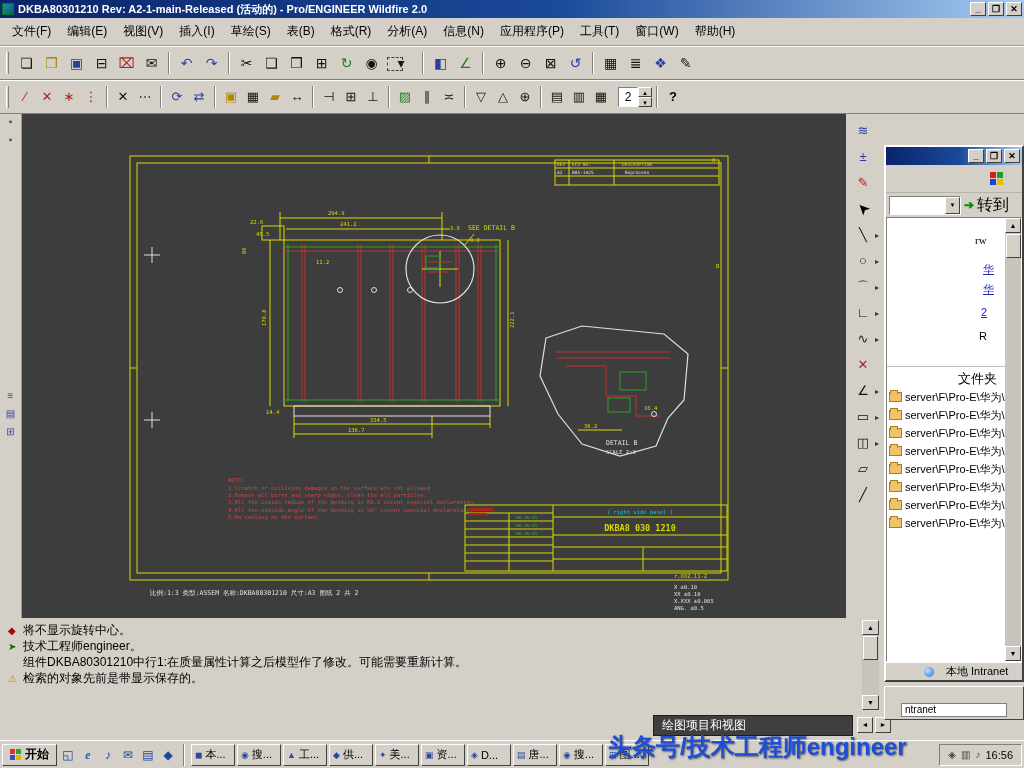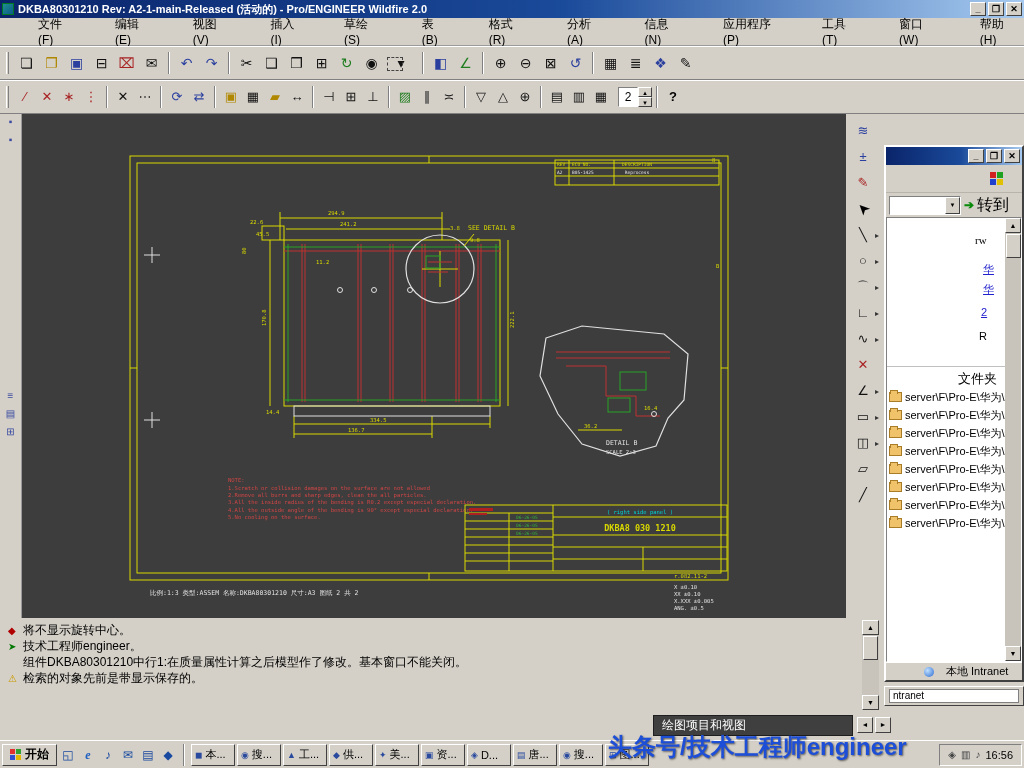--- a/index.html
+++ b/index.html
@@ -13,21 +13,21 @@
               display:flex; align-items:center; padding:0 2px; font-size:11px; font-weight:bold; }
   .titlebar .ttl { flex:1; white-space:nowrap; overflow:hidden; margin-left:4px; }
   .wbtn { width:16px; height:14px; background:#d4d0c8; border:1px solid; border-color:#fff #404040 #404040 #fff;
           color:#000; font-size:9px; line-height:12px; text-align:center; font-weight:bold; margin-left:2px; flex:none; }
   .appico { width:12px; height:12px; background:linear-gradient(135deg,#1f8f8f,#0a5a8a); border:1px solid #072; flex:none; }
 
   
   #titlebar { left:0; top:0; width:1024px; height:18px; }
   #menubar { left:0; top:18px; width:1024px; height:28px; background:#d4d0c8; display:flex; align-items:center;
              padding-left:4px; font-size:12px; border-bottom:1px solid #9b9b9b; }
-  .mitem { padding:3px 8px;margin-left:26px; }
+  .mitem { padding:3px 8px; }
   .toolrow { left:0; width:1024px; height:34px; background:#d4d0c8; display:flex; align-items:center;
              border-top:1px solid #fff; border-bottom:1px solid #808080; padding-left:4px; }
   #tb1 { top:46px; } #tb2 { top:80px; }
   .grip { width:3px; height:22px; border-left:1px solid #fff; border-right:1px solid #808080; margin:0 5px 0 2px; flex:none; }
   .sep  { width:2px; height:22px; border-left:1px solid #808080; border-right:1px solid #fff; margin:0 4px; flex:none; }
   .tb { width:25px; height:25px; line-height:25px; text-align:center; font-size:14px; color:#222; flex:none; }
   .tb.sm { width:22px; height:22px; line-height:22px; font-size:13px; }
   .c-red{color:#a82424;} .c-blue{color:#2a3f9e;} .c-green{color:#1f7d1f;} .c-yel{color:#b08800;} .c-dk{color:#111;}
   .filterbox { position:relative; width:34px; }
   .filterbox::before { content:""; position:absolute; left:3px; top:6px; width:14px; height:12px; border:1px dashed #444; }
@@ -91,21 +91,21 @@
   .blist { position:absolute; left:2px; top:170px; right:16px; }
   .filerow { height:18px; display:flex; align-items:center; gap:3px; white-space:nowrap; overflow:hidden; font-size:11px; }
   .foldico { width:13px; height:10px; background:#f0c36a; border:1px solid #a97c28; position:relative; flex:none; }
   .foldico::before { content:""; position:absolute; left:0; top:-3px; width:6px; height:3px; background:#f0c36a; border:1px solid #a97c28; border-bottom:none; }
   .bscroll { position:absolute; right:0; top:0; bottom:0; width:16px; background:#c8c4bc; }
   .bscroll .sbtn { width:16px; }
   .bstatus { height:18px; flex:none; display:flex; align-items:center; gap:12px; padding-left:38px;
              border-top:1px solid #fff; font-size:11px; }
   .globe { width:10px; height:10px; border-radius:50%; background:radial-gradient(circle at 35% 35%, #bfe0ff, #2a6ad0); flex:none; }
   #peek { left:884px; top:686px; width:140px; height:20px; background:#d4d0c8; z-index:5;
-          border:1px solid; border-color:#fff #404040 #404040 #fff; display:flex; align-items:center; padding:4px; }
+          border:1px solid; border-color:#fff #404040 #404040 #fff; display:flex; padding:16px; }
   #peek .fld { flex:1; height:14px; background:#fff; border:1px solid #808080; font-size:10px; line-height:12px; padding-left:3px; }
 
   
   #taskbar { left:0; top:740px; width:1024px; height:28px; background:#d4d0c8; border-top:1px solid #fff;
              display:flex; align-items:center; gap:2px; padding:0 2px; z-index:10; }
   .start { height:22px; display:flex; align-items:center; gap:4px; padding:0 7px; font-size:12px; font-weight:bold; flex:none; }
   .winflag { width:5px; height:5px; background:#e03030; box-shadow:6px 0 0 #30a030, 0 6px 0 #3050d0, 6px 6px 0 #e0b800;
              margin-right:6px; margin-bottom:6px; flex:none; }
   .ql { width:18px; height:18px; text-align:center; font-size:12px; line-height:18px; color:#1a4aa0; flex:none; }
   .ql.ie { color:#2060c0; font-style:italic; font-weight:bold; font-family:"Liberation Serif",serif; }
@@ -453,21 +453,21 @@
       <span class="tb sm c-dk">▱</span>
     </div>
   <div class="rrow">
       <span class="tb sm c-dk">╱</span>
     </div>
 </div>
 
 <div class="abs" id="messages">
   <div class="msg"><span class="mi mi0">◆</span><span>将不显示旋转中心。</span></div>
   <div class="msg"><span class="mi mi1">➤</span><span>技术工程师engineer。</span></div>
-  <div class="msg"><span class="mi mi3"></span><span>组件DKBA80301210中行1:在质量属性计算之后模型作了修改。基本窗口不能关闭。</span></div>
+  <div class="msg"><span class="mi mi3"></span><span>组件DKBA80301210中行1:在质量属性计算之后模型作了修改。可能需要重新计算。</span></div>
   <div class="msg"><span class="mi mi4">⚠</span><span>检索的对象先前是带显示保存的。</span></div>
 </div>
 <div class="abs" id="msgscroll">
   <div class="sbtn raised">▲</div>
   <div class="sthumb raised"></div>
   <div class="sbtn raised" style="position:absolute; bottom:0;">▼</div>
 </div>
 
 <div class="abs" id="itemsrow">
   <div id="itemstitle">绘图项目和视图</div>

